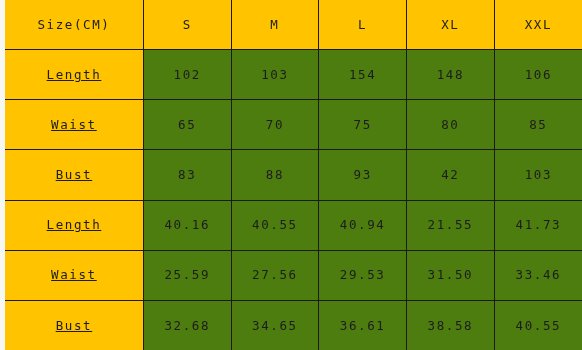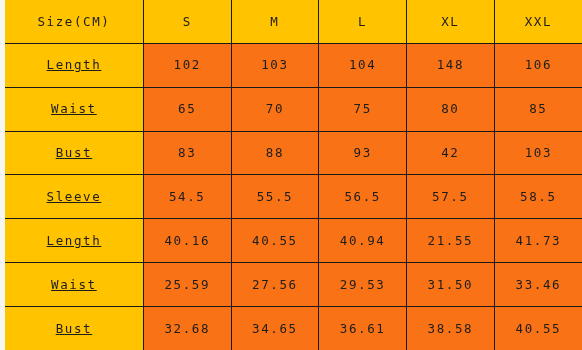--- a/index.html
+++ b/index.html
@@ -70,21 +70,21 @@
     letter-spacing: 1.6px;
   }
 
   td.rowlabel {
     font-size: 12.5px;
     letter-spacing: 1.8px;
     text-decoration: underline;
   }
 
   td.val {
-    background: #f97316;
+    background: #4d7c0f;
     font-size: 13px;
     letter-spacing: 1.4px;
   }
 
   
   tr.section-row td { background: #ffc300; }
 </style>
 </head>
 <body>
 
@@ -106,21 +106,21 @@
         <td class="hdr">M</td>
         <td class="hdr">L</td>
         <td class="hdr">XL</td>
         <td class="hdr">XXL</td>
       </tr>
 
       <tr>
         <td class="rowlabel">Length</td>
         <td class="val">102</td>
         <td class="val">103</td>
-        <td class="val">104</td>
+        <td class="val">154</td>
         <td class="val">148</td>
         <td class="val">106</td>
       </tr>
 
       <tr>
         <td class="rowlabel">Waist</td>
         <td class="val">65</td>
         <td class="val">70</td>
         <td class="val">75</td>
         <td class="val">80</td>
@@ -129,28 +129,20 @@
 
       <tr>
         <td class="rowlabel">Bust</td>
         <td class="val">83</td>
         <td class="val">88</td>
         <td class="val">93</td>
         <td class="val">42</td>
         <td class="val">103</td>
       </tr>
 
-      <tr>
-        <td class="rowlabel">Sleeve</td>
-        <td class="val">54.5</td>
-        <td class="val">55.5</td>
-        <td class="val">56.5</td>
-        <td class="val">57.5</td>
-        <td class="val">58.5</td>
-      </tr>
 
 
       <tr>
         <td class="rowlabel">Length</td>
         <td class="val">40.16</td>
         <td class="val">40.55</td>
         <td class="val">40.94</td>
         <td class="val">21.55</td>
         <td class="val">41.73</td>
       </tr>

